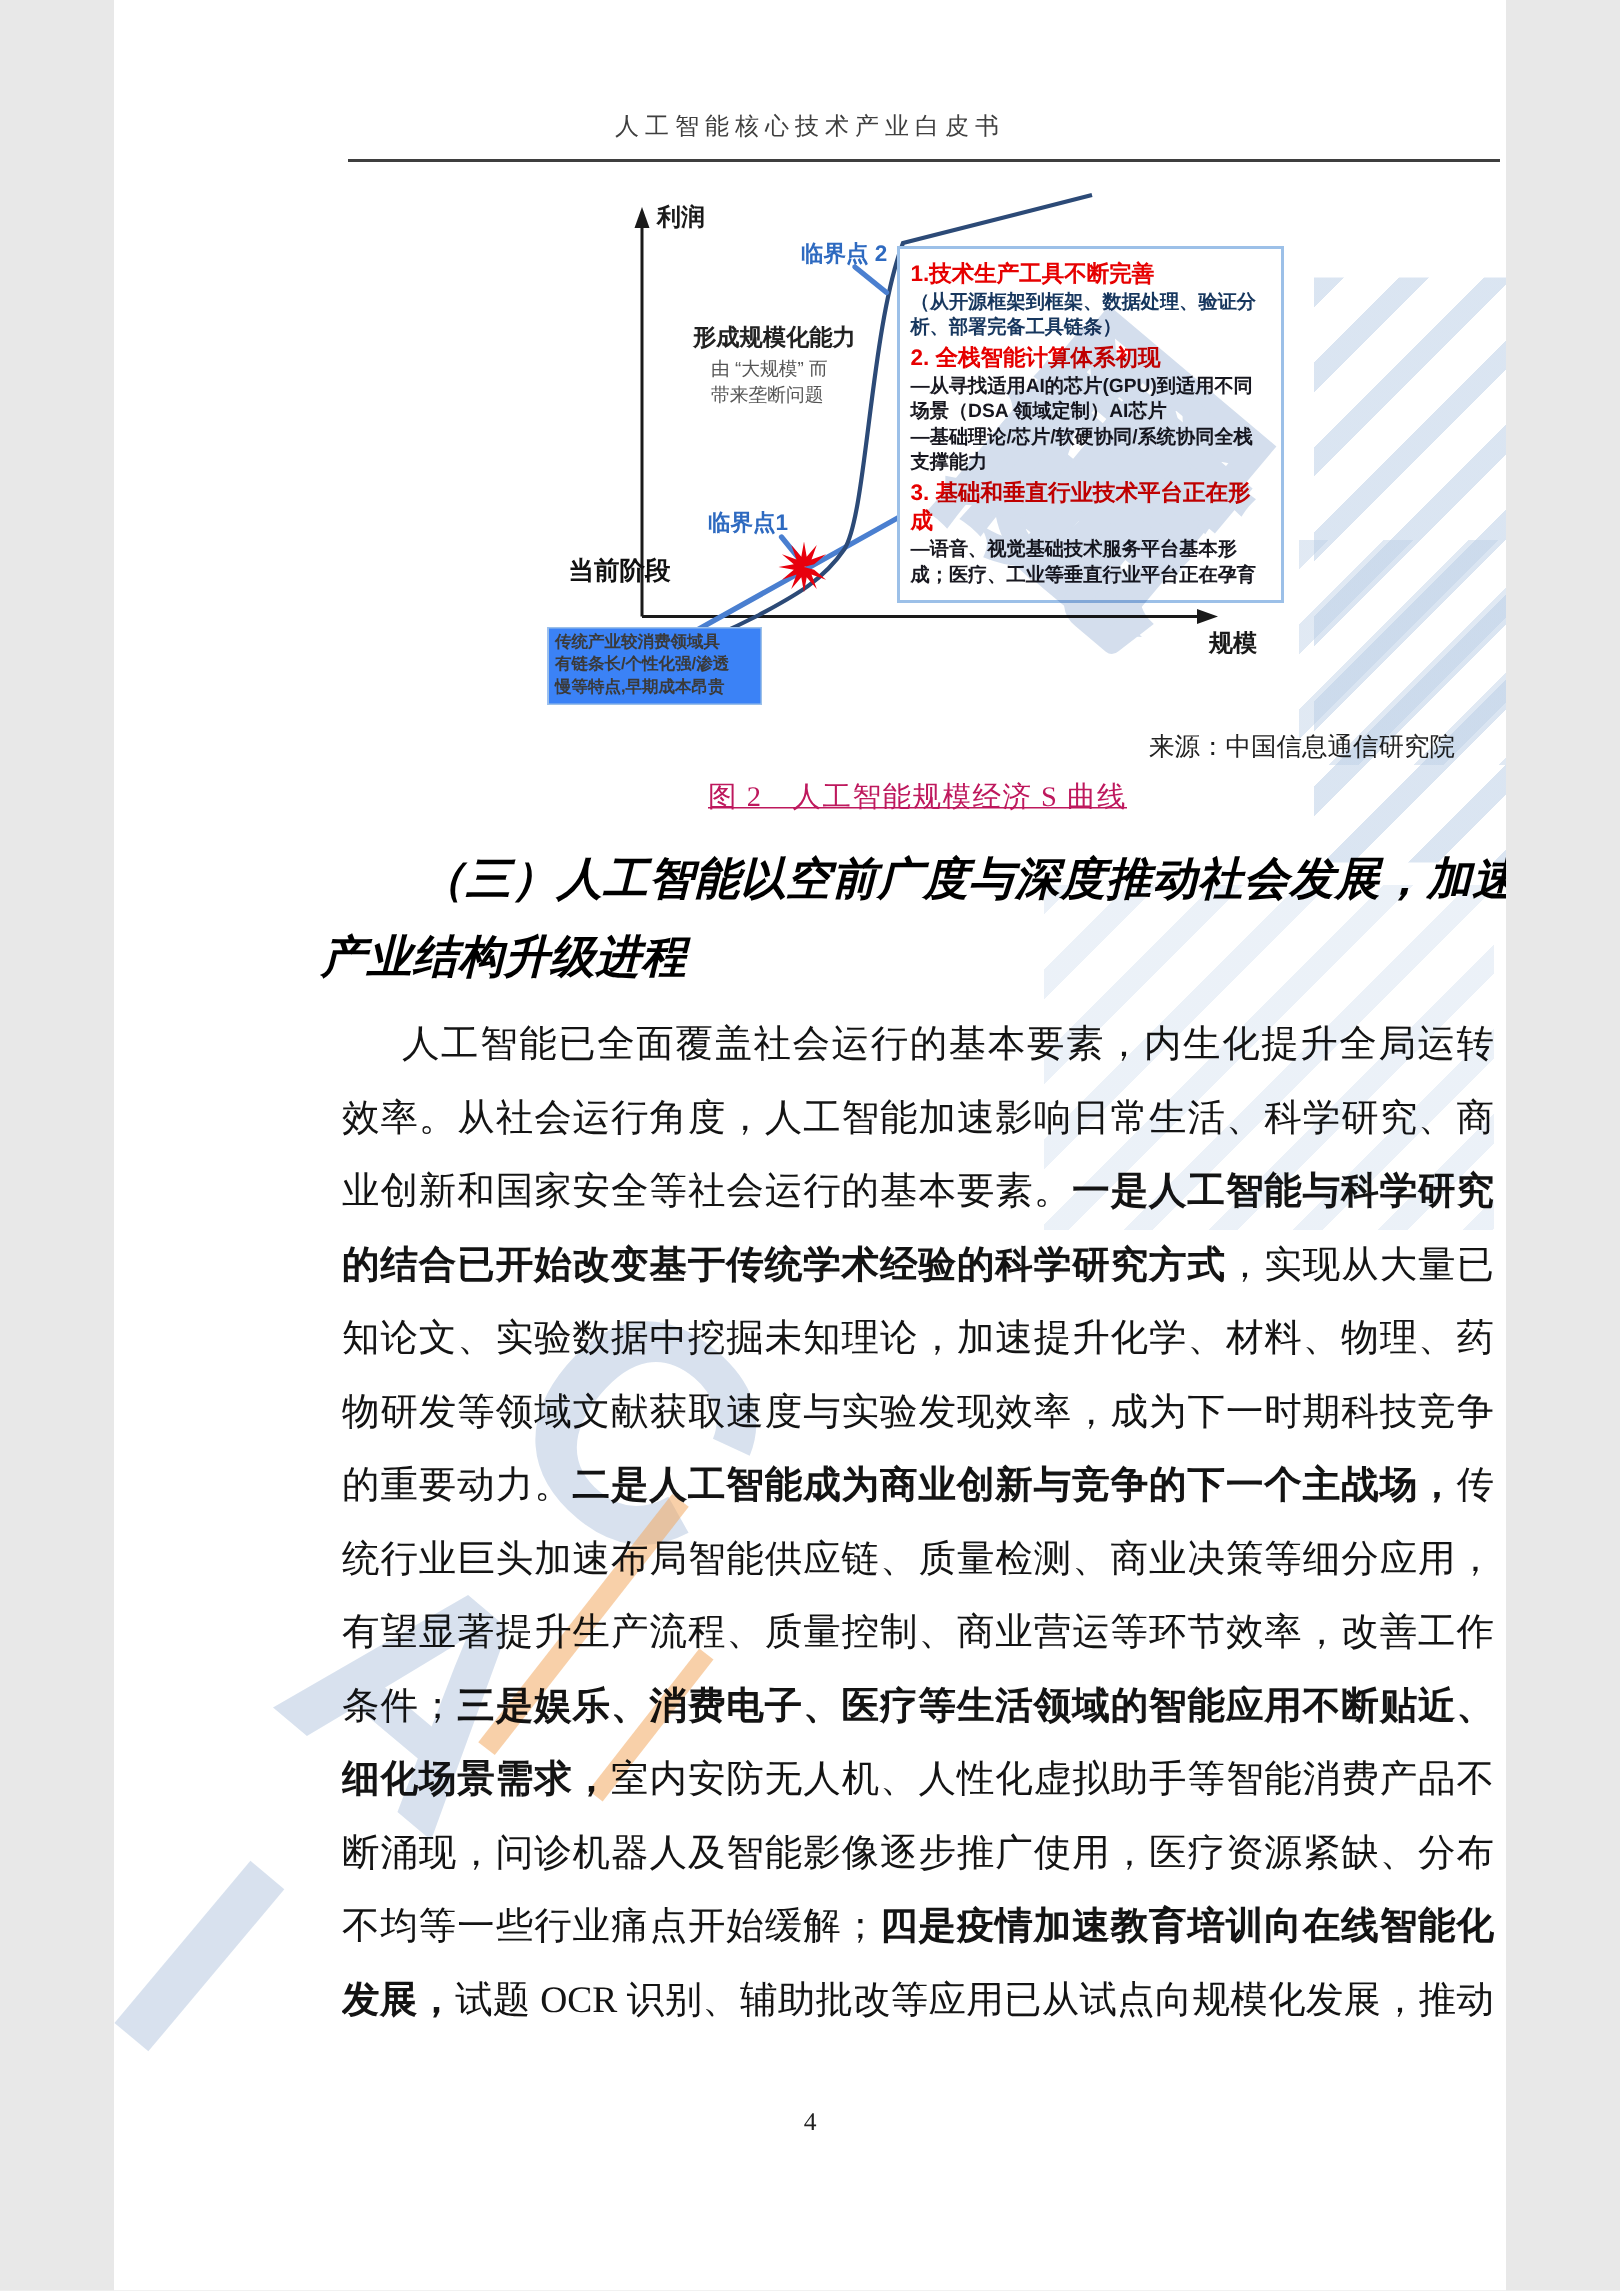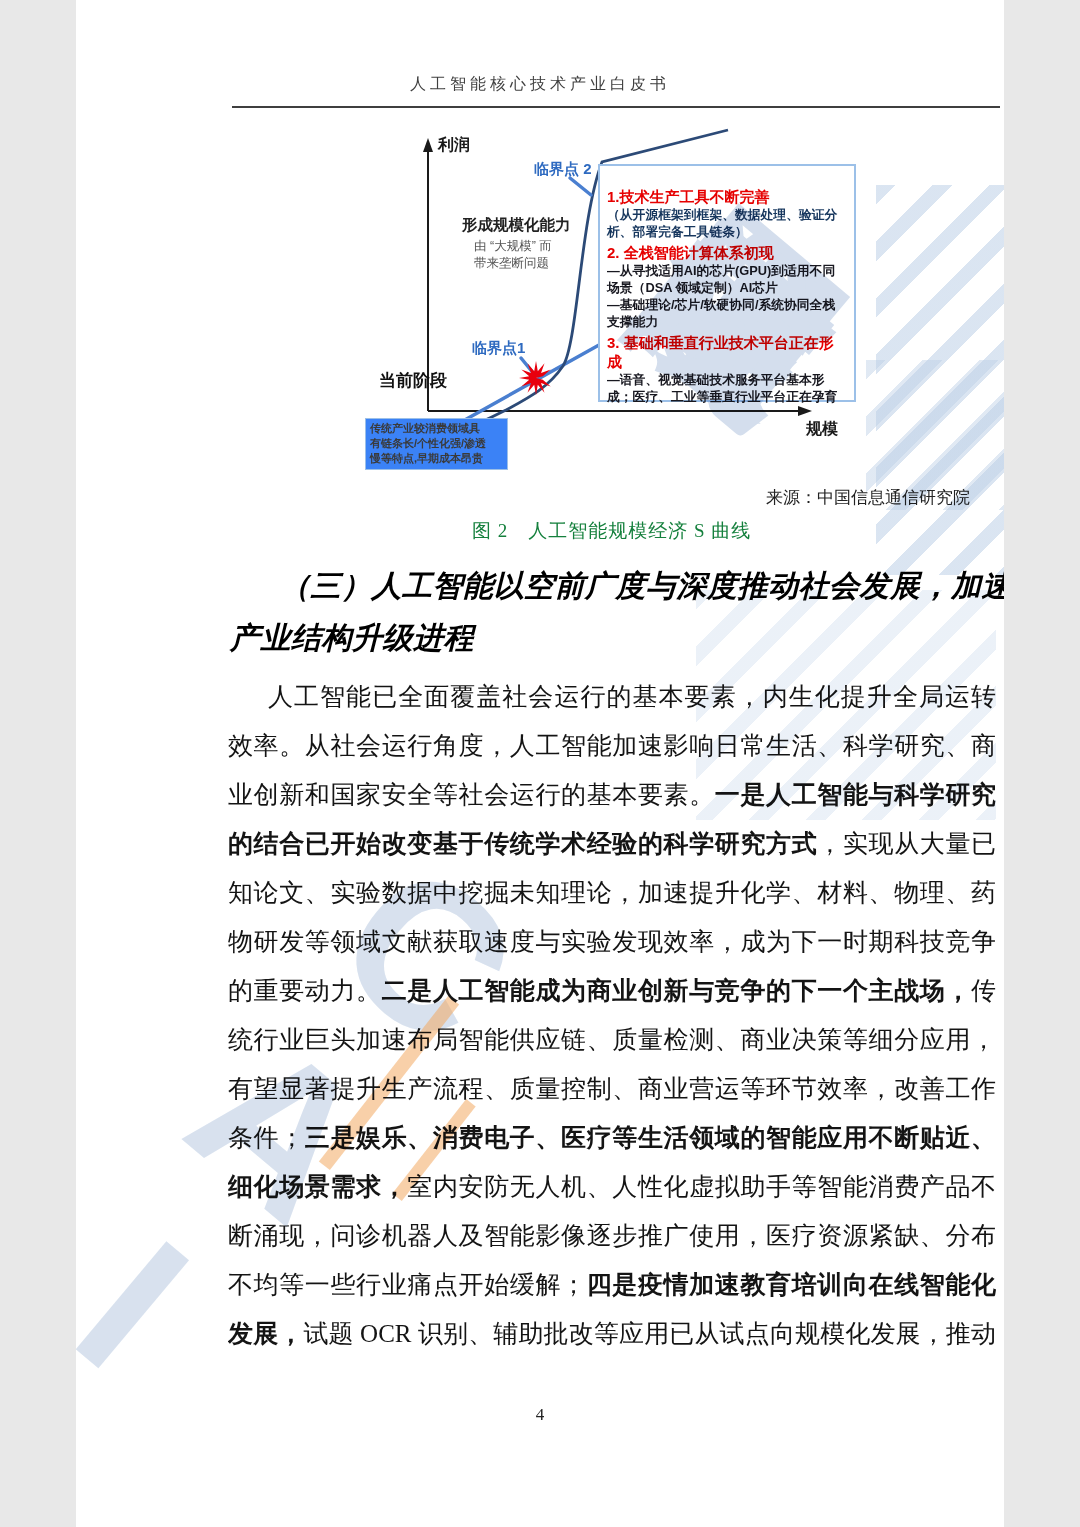--- a/index.html
+++ b/index.html
@@ -16,26 +16,26 @@
   .fig-sans{font-family:"Liberation Sans","DejaVu Sans",sans-serif;}
   .infobox{top:164px;left:522px;width:258px;height:238px;background:#fff;border:2px solid #9cc0e8;
            box-sizing:border-box;padding:5px 7px 4px 7px;font-family:"Liberation Sans","DejaVu Sans",sans-serif;}
   .infobox .rh{color:#e60000;font-weight:bold;font-size:15px;line-height:19px;margin-top:3px;}
   .infobox .bd{color:#181820;font-weight:bold;font-size:12.8px;line-height:17px;}
   .infobox .bd.navy{color:#17375e;}
   .notebox{top:418px;left:289px;width:143px;height:52px;background:#3b82f6;border:1.5px solid #9cc0e8;
            box-sizing:border-box;padding:2px 4px;font-family:"Liberation Sans","DejaVu Sans",sans-serif;
            font-size:11px;font-weight:bold;color:#3a3a3a;line-height:15px;}
   .fig-source{top:486px;left:690px;width:240px;font-size:17px;color:#222;}
-  .fig-caption{top:518px;left:396px;font-size:19px;color:#15803d;letter-spacing:1px;}
+  .fig-caption{top:518px;left:396px;font-size:19px;color:#be185d;letter-spacing:1px;text-decoration:underline;}
 
   
   .h-line{font-size:30px;font-weight:bold;font-style:italic;color:#000;letter-spacing:0.5px;white-space:nowrap;}
   .h1pos{top:566px;left:204px;}
-  .h2pos{top:618px;left:154px;}
+  .h2pos{top:618px;left:138px;}
 
   
   .bodyblock{top:672px;left:152px;width:768px;}
   .bline{height:49px;line-height:49px;font-size:25px;color:#141414;text-align:justify;text-align-last:justify;
          overflow:hidden;}
   .bline.indent{text-indent:40px;}
   .bline .b{font-weight:bold;font-family:"Liberation Sans","DejaVu Sans",sans-serif;}
 
   .page-num{top:1405px;left:0;width:100%;text-align:center;font-size:17px;color:#222;}
 
@@ -87,21 +87,21 @@
     <text class="fig-sans" x="450" y="314" font-size="16" font-weight="bold" fill="#1a1a1a">规模</text>
     <text class="fig-sans" x="178" y="54" font-size="15" font-weight="bold" fill="#2e6ac0">临界点 2</text>
     <text class="fig-sans" x="116" y="233" font-size="15" font-weight="bold" fill="#2e6ac0">临界点1</text>
     <text class="fig-sans" x="23" y="266" font-size="17" font-weight="bold" fill="#111">当前阶段</text>
     <text class="fig-sans" x="106" y="110" font-size="15.5" font-weight="bold" fill="#222">形成规模化能力</text>
     <text class="fig-sans" x="118" y="130" font-size="12.5" fill="#555">由 “大规模” 而</text>
     <text class="fig-sans" x="118" y="147" font-size="12.5" fill="#555">带来垄断问题</text>
   </svg>
 
   <div class="abs infobox">
-    <div class="rh" style="margin-top:16px">1.技术生产工具不断完善</div>
+    <div class="rh" style="margin-top:2px">1.技术生产工具不断完善</div>
     <div class="bd navy">（从开源框架到框架、数据处理、验证分析、部署完备工具链条）</div>
     <div class="rh">2. 全栈智能计算体系初现</div>
     <div class="bd">—从寻找适用AI的芯片(GPU)到适用不同场景（DSA 领域定制）AI芯片</div>
     <div class="bd">—基础理论/芯片/软硬协同/系统协同全栈支撑能力</div>
     <div class="rh">3. 基础和垂直行业技术平台正在形成</div>
     <div class="bd">—语音、视觉基础技术服务平台基本形成；医疗、工业等垂直行业平台正在孕育</div>
   </div>
 
   <div class="abs notebox">
     <div>传统产业较消费领域具</div>

